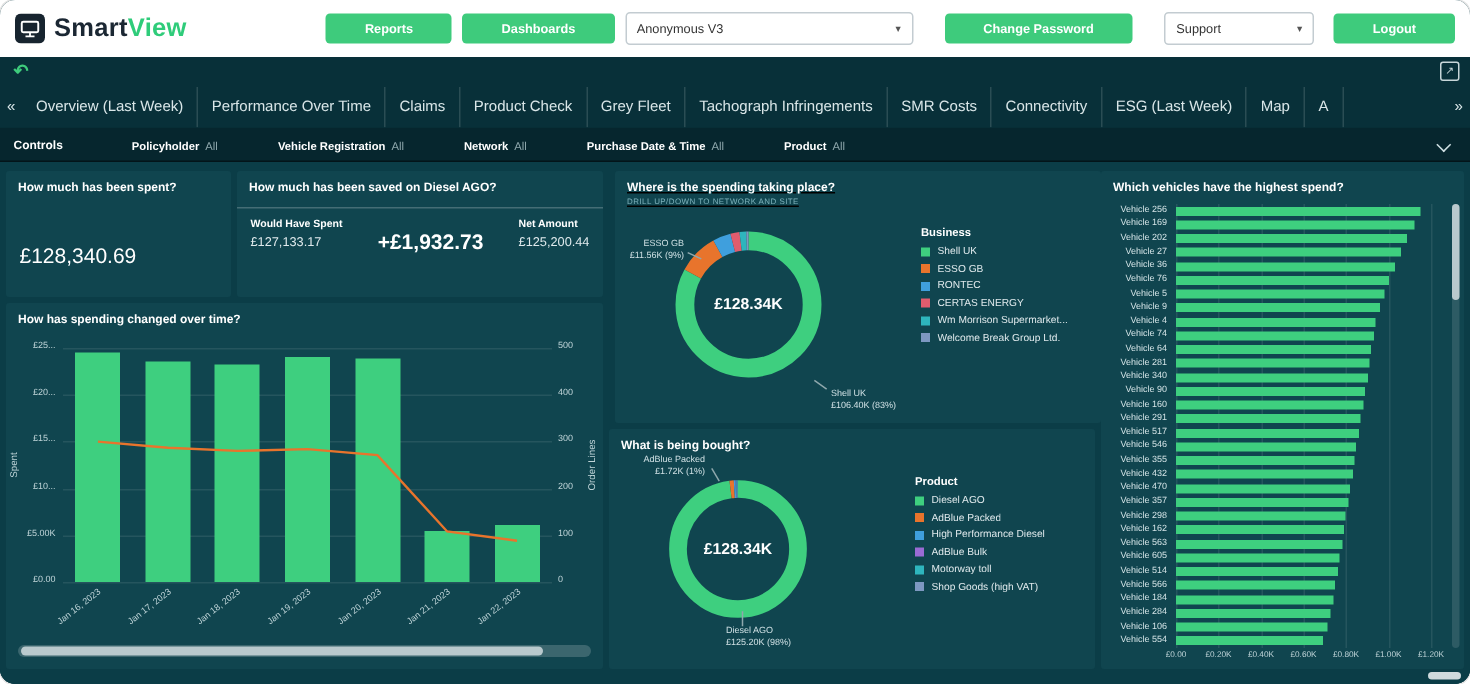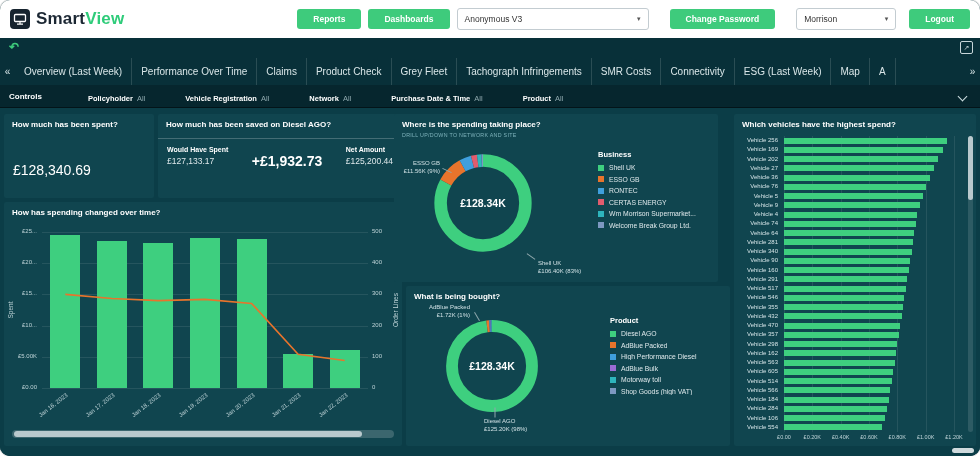--- a/index.html
+++ b/index.html
@@ -4,21 +4,21 @@
 <style>
   html,body{margin:0;padding:0;background:#ffffff;font-family:"Liberation Sans",sans-serif;}
   .app{position:relative;width:980px;height:456px;border-radius:10px;overflow:hidden;background:#0b3d47;box-shadow:0 0 0 1px #e2e2e2;}
 
   
   header{position:absolute;top:0;left:0;right:0;height:38px;background:#fff;display:flex;align-items:center;padding:0 10px;box-sizing:border-box;z-index:5;}
   .logo{display:flex;align-items:center;gap:6px;}
   .logo-text{font-size:17px;font-weight:bold;color:#1b2733;letter-spacing:.2px;}
   .logo-text .green{color:#2fcc7a;}
   .hright{margin-left:auto;display:flex;align-items:center;gap:7px;}
-  .gbtn{background:#3ecb7c;color:#fff;border:none;border-radius:3px;font-size:8.5px;font-weight:bold;padding:5px 16px;cursor:pointer;font-family:inherit;white-space:nowrap;}
+  .gbtn{background:#3ecb7c;color:#fff;border:none;border-radius:3px;font-size:8.5px;font-weight:bold;padding:5px 26px;cursor:pointer;font-family:inherit;white-space:nowrap;}
   .selbox{background:#fff;border:1px solid #c3ccd1;border-radius:3px;height:22px;display:flex;align-items:center;justify-content:space-between;padding:0 7px;font-size:8.5px;color:#333;box-sizing:border-box;cursor:pointer;}
   .sel-dash{width:192px;}
   .sel-support{width:100px;margin-left:14px;}
   .cp{margin-left:14px;}
   .lo{margin-left:6px;}
   .dd{font-size:7px;color:#555;margin-left:6px;}
 
   
   .dash{position:absolute;top:38px;left:0;right:0;bottom:0;background:#0b3d47;}
   .topdark{position:absolute;top:0;left:0;right:0;height:47px;background:#083039;}
@@ -64,21 +64,21 @@
   .ytick{position:absolute;left:0;width:33px;text-align:right;font-size:6px;color:#bfd4d8;}
   .y2tick{position:absolute;left:368px;width:26px;font-size:6px;color:#bfd4d8;}
   .xtick{position:absolute;top:190px;font-size:6px;color:#bfd4d8;white-space:nowrap;transform:translateX(-100%) rotate(-38deg);transform-origin:100% 0;}
   .vert-label{position:absolute;top:30px;height:156px;width:10px;}
   .vert-label span{position:absolute;top:50%;left:50%;transform:translate(-50%,-50%) rotate(-90deg);white-space:nowrap;font-size:6.5px;color:#bfd4d8;}
   .vl-left{left:1px;} .vl-right{right:2px;}
   .hscroll{position:absolute;left:8px;right:8px;bottom:8px;height:8px;background:rgba(255,255,255,.18);border-radius:4px;cursor:pointer;}
   .hthumb{position:absolute;left:2px;top:1px;bottom:1px;width:91%;background:#b9c9cd;border-radius:3px;}
 
   
-  .place-panel{left:394px;top:6px;width:324px;height:168px;}
+  .place-panel{left:410px;top:6px;width:324px;height:168px;text-decoration:underline;}
   .product-panel{left:406px;top:178px;width:324px;height:160px;}
   .donut{position:absolute;}
   .place-panel .donut,.place-panel .donut-center{left:36px;top:36px;width:106px;height:106px;}
   .product-panel .donut,.product-panel .donut-center{left:36px;top:30px;width:100px;height:100px;}
   .donut-center{position:absolute;display:flex;align-items:center;justify-content:center;font-size:10.5px;font-weight:bold;color:#fff;pointer-events:none;}
   .legend{position:absolute;left:204px;right:6px;}
   .place-panel .legend{top:36px;} .product-panel .legend{top:30px;}
   .ltitle{font-size:7.5px;font-weight:bold;color:#fff;margin-bottom:5px;}
   .litem{display:flex;align-items:center;margin-top:4.5px;cursor:pointer;}
   .swatch{width:6px;height:6px;margin-right:5px;flex:none;}
@@ -124,21 +124,21 @@
     </div>
     <div class="hright">
       <button class="gbtn">Reports</button>
       <button class="gbtn">Dashboards</button>
       <div class="selbox sel-dash">
         <span>Anonymous V3</span>
         <span class="dd">▾</span>
       </div>
       <button class="gbtn cp">Change Password</button>
       <div class="selbox sel-support">
-        <span>Morrison</span>
+        <span>Support</span>
         <span class="dd">▾</span>
       </div>
       <button class="gbtn lo">Logout</button>
     </div>
   </header>
 
   <div class="dash">
     <div class="topdark">
       <div class="mtool">
         <span class="undo">↶</span>

